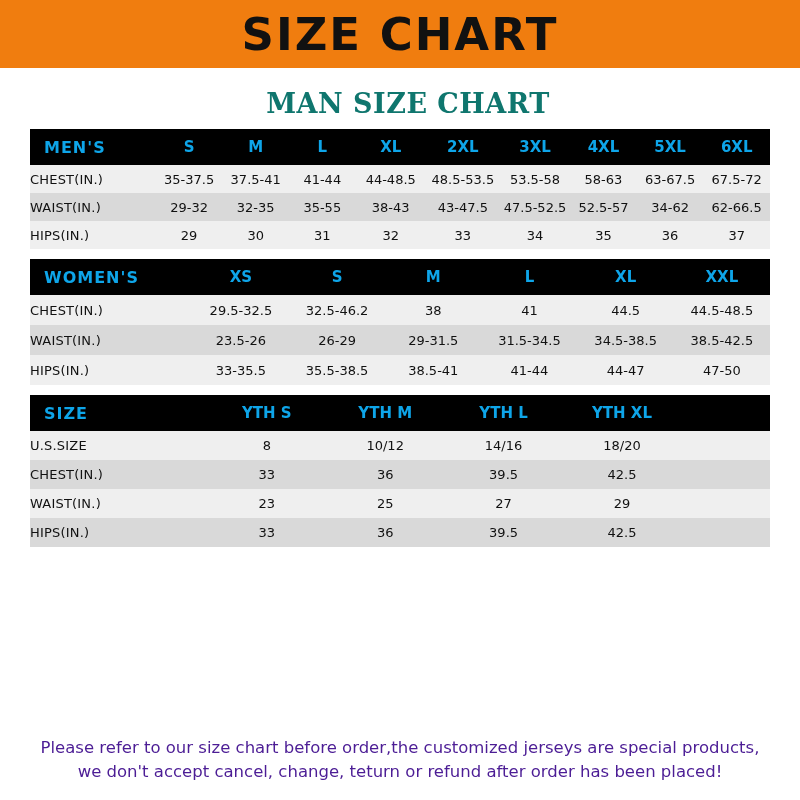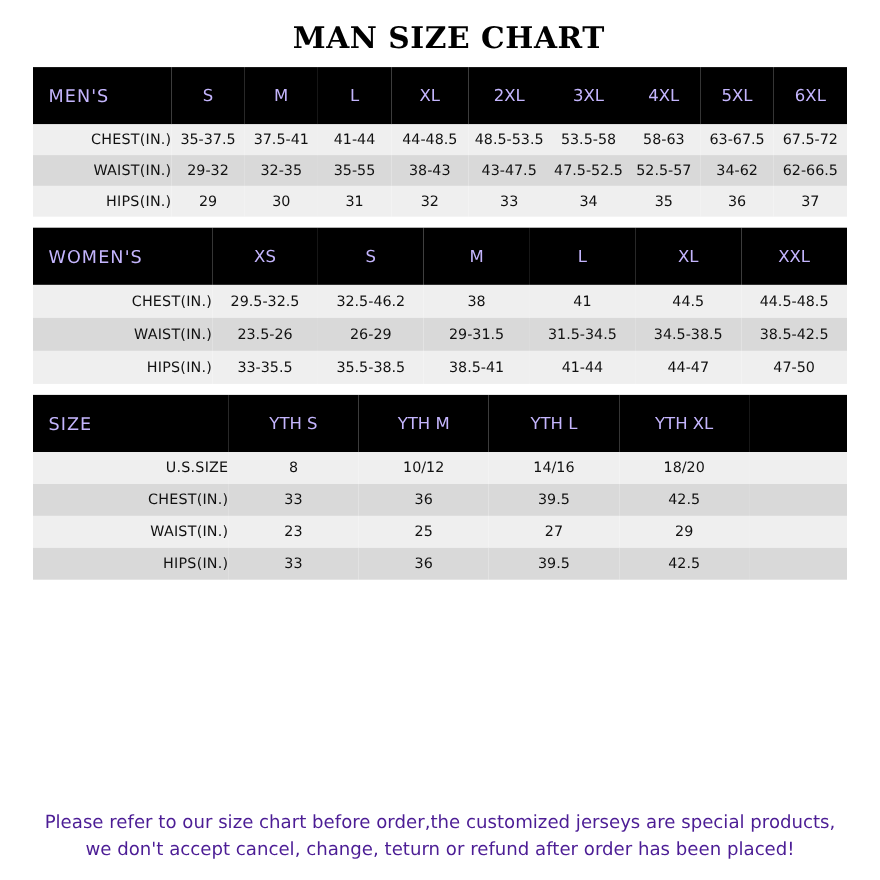--- a/index.html
+++ b/index.html
@@ -34,21 +34,21 @@
     letter-spacing: 2px;
     color: #111111;
     line-height: 1;
   }
   
   .section-title {
     text-align: center;
     font-family: "DejaVu Serif", serif;
     font-weight: bold;
     font-size: 27px;
-    color: #000000;
+    color: #0f766e;
     letter-spacing: 0.5px;
     padding-left: 16px;
   }
   .s1-title { margin-top: 20px; }
   .s2-title { margin-top: 22px; }
   .s3-title { margin-top: 22px; }
 
   
   .tbl-wrap {
     width: 740px;
@@ -62,33 +62,33 @@
   table.size th, table.size td {
     text-align: center;
     font-size: 13px;
     color: #111111;
     padding: 0;
     height: 26px;
     font-family: "DejaVu Sans", sans-serif;
   }
   table.size thead th {
     background: #000000;
-    color: #c4b5fd;
-    font-weight: normal;
+    color: #0ea5e9;
+    font-weight: bold;
     font-size: 15px;
-    height: 52px;
+    height: 36px;
   }
   table.size thead th.rowlabel {
     text-align: left;
     padding-left: 14px;
     letter-spacing: 1px;
     font-size: 16px;
   }
   table.size tbody td.rowlabel {
-    text-align: right;
+    text-align: left;
     font-size: 13px;
     letter-spacing: 0.2px;
   }
   tr.band-dark td { background: #d9d9d9; }
   tr.band-light td { background: #efefef; }
 
   
   .men th, .men td { font-size: 12px; }
   .men thead th.rowlabel { font-size: 17px; }
   .men tbody td { height: 28px; }
@@ -116,20 +116,23 @@
     font-family: "DejaVu Sans", sans-serif;
     padding: 0 24px;
   }
   .note div { white-space: nowrap; }
 </style>
 </head>
 <body>
 
 <div class="page">
 
+  <div class="banner">
+    <div class="banner-title">SIZE CHART</div>
+  </div>
 
   <div class="section-title s1-title">MAN SIZE CHART</div>
   <div class="tbl-wrap">
     <table class="size men">
       <colgroup>
         <col style="width:17%">
           <col style="width:9%">
           <col style="width:9%">
           <col style="width:9%">
           <col style="width:9.5%">

